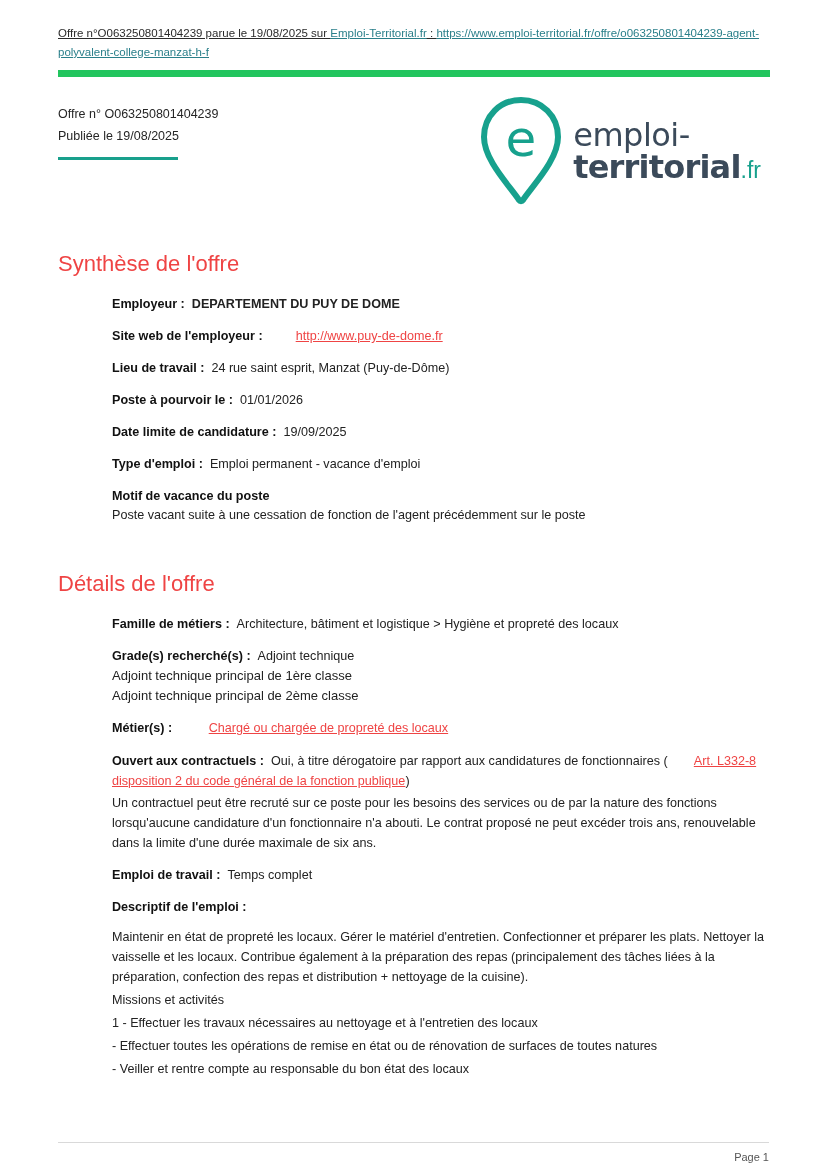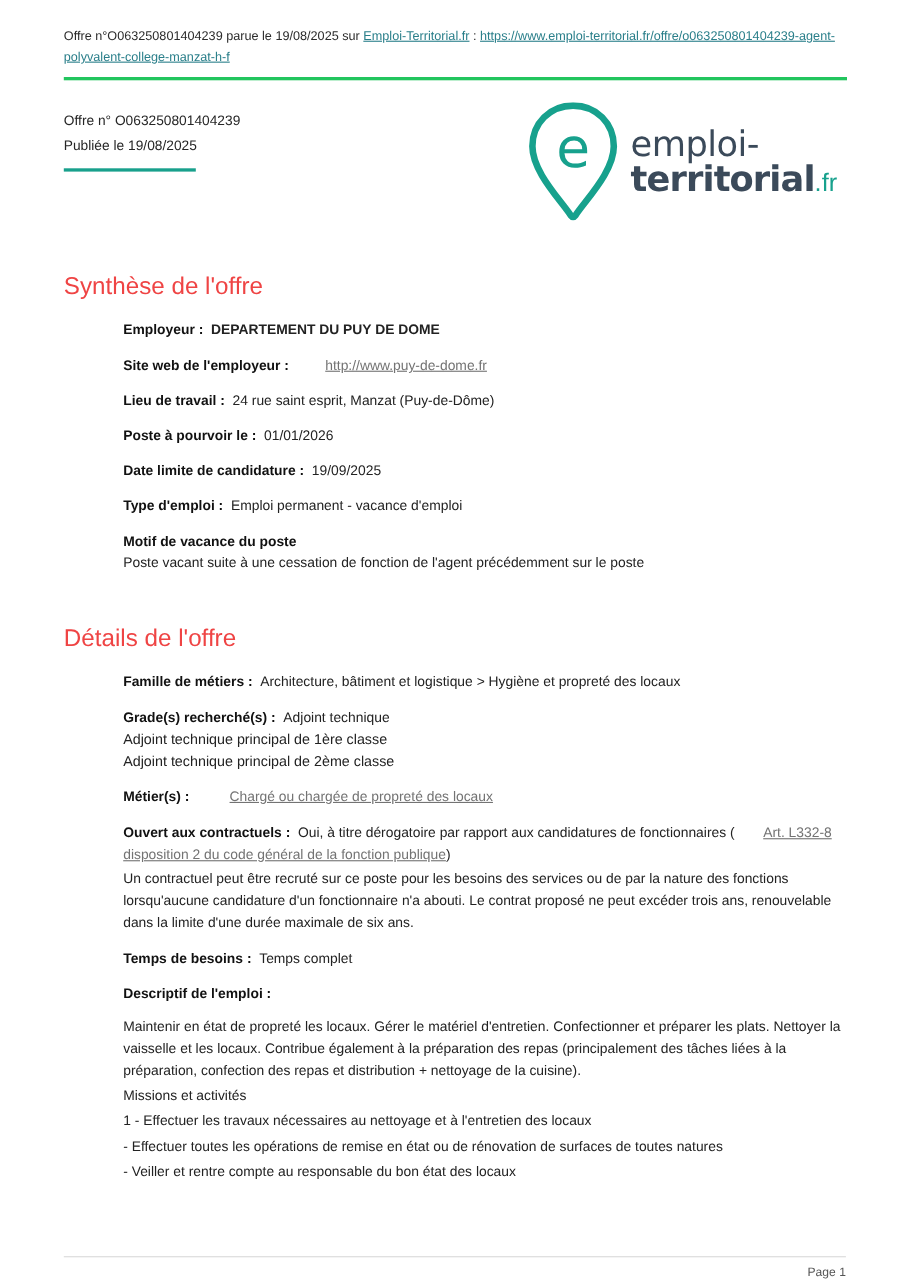--- a/index.html
+++ b/index.html
@@ -21,22 +21,23 @@
     padding: 24px 58px 0 58px;
     position: relative;
   }
 
   
   .source-line {
     font-size: 11.5px;
     line-height: 19px;
     color: #2b2b2b;
     padding-bottom: 8px;
-    border-bottom: 3px solid #22c55e;
+    border-bottom: 7px solid #22c55e;
     width: 712px;
+    text-decoration: underline;
   }
   .source-line a {
     color: #2a7f8a;
     text-decoration: underline;
   }
   .src-sep { color: #2b2b2b; }
 
   
   .title-block {
     display: flex;
@@ -119,21 +120,21 @@
     color: #1d1d1d;
   }
   .row .lbl {
     font-weight: bold;
     color: #111;
   }
   .row .val {
     color: #222;
   }
   .row a, .inline-link {
-    color: #737373;
+    color: #ef4444;
     text-decoration: underline;
     padding-left: 26px;
   }
   .para {
     font-size: 12.6px;
     line-height: 20px;
     margin: 0 0 3px 0;
     color: #222;
     max-width: 660px;
   }
@@ -252,21 +253,21 @@
 
     <div class="row">
       <div class="para tight">
         <span class="lbl">Ouvert aux contractuels :</span>
         &nbsp;<span class="val">Oui, à titre dérogatoire par rapport aux candidatures de fonctionnaires (</span><a href="#">Art. L332-8 disposition 2 du code général de la fonction publique</a><span>)</span>
       </div>
       <div class="para">Un contractuel peut être recruté sur ce poste pour les besoins des services ou de par la nature des fonctions lorsqu'aucune candidature d'un fonctionnaire n'a abouti. Le contrat proposé ne peut excéder trois ans, renouvelable dans la limite d'une durée maximale de six ans.</div>
     </div>
 
     <div class="row">
-      <span class="lbl">Temps de besoins :</span>
+      <span class="lbl">Emploi de travail :</span>
       &nbsp;<span class="val">Temps complet</span>
     </div>
 
     <div class="row">
       <div class="lbl" style="margin-bottom:10px">Descriptif de l'emploi :</div>
       <div class="para">Maintenir en état de propreté les locaux. Gérer le matériel d'entretien. Confectionner et préparer les plats. Nettoyer la vaisselle et les locaux. Contribue également à la préparation des repas (principalement des tâches liées à la préparation, confection des repas et distribution + nettoyage de la cuisine).</div>
       <div class="para">Missions et activités</div>
       <div class="para">1 - Effectuer les travaux nécessaires au nettoyage et à l'entretien des locaux</div>
       <div class="para">- Effectuer toutes les opérations de remise en état ou de rénovation de surfaces de toutes natures</div>
       <div class="para">- Veiller et rentre compte au responsable du bon état des locaux</div>

